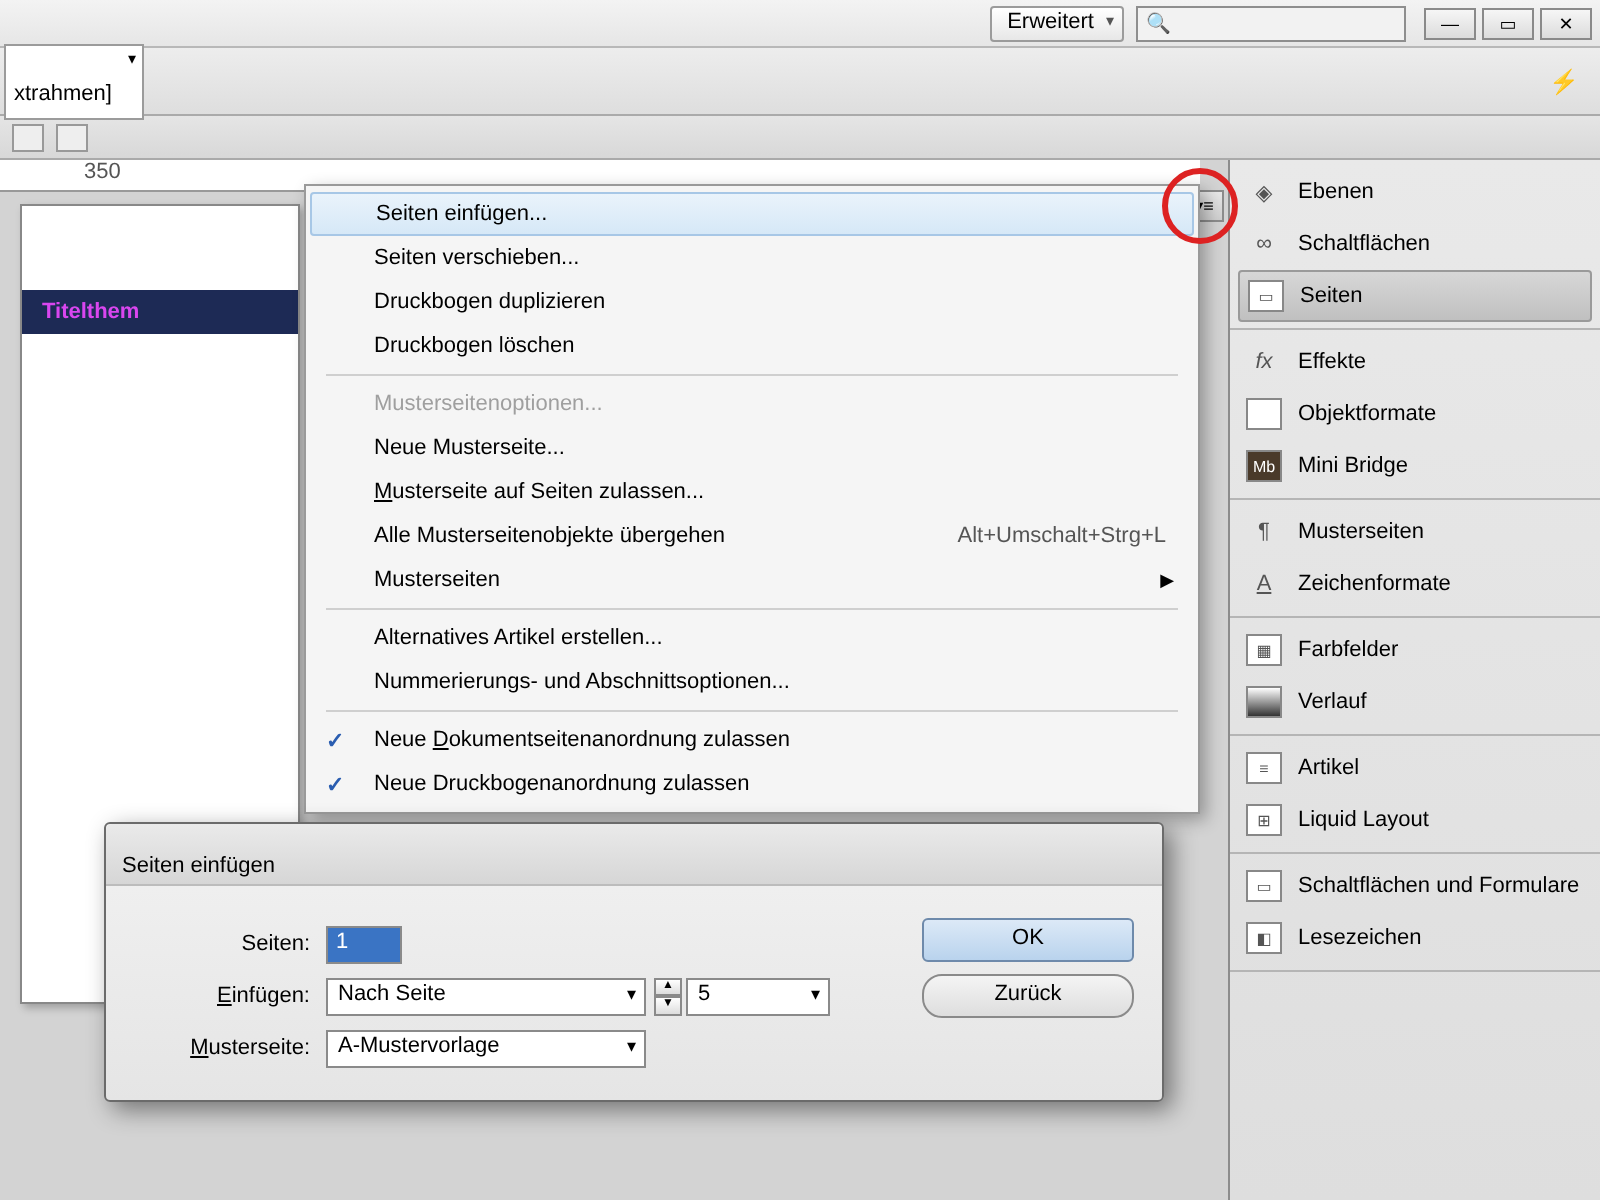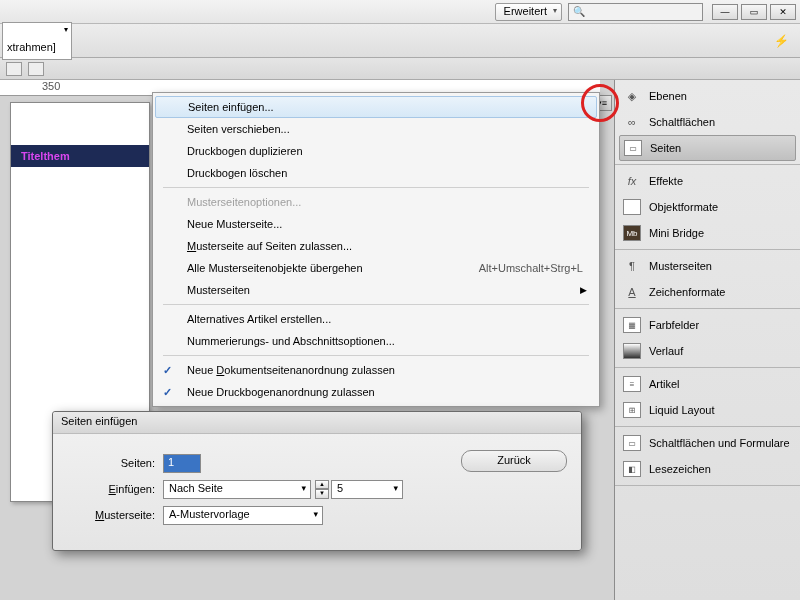--- a/index.html
+++ b/index.html
@@ -42,21 +42,21 @@
 .ctx-sep { height: 1px; background: #cfcfcf; margin: 3px 8px; }
 .ctx-check { position: absolute; left: 8px; color: #2a5db0; font-weight: bold; }
 .ctx-arrow { position: absolute; right: 10px; font-size: 9px; }
 .ctx-short { position: absolute; right: 14px; color: #555; text-align: right; }
 .ctx-item u { text-decoration: underline; }
 
 .flyout-btn { position: absolute; left: 592px; top: 95px; width: 20px; height: 16px; background: linear-gradient(#e8e8e8,#cfcfcf); border: 1px solid #8c8c8c; display: flex; align-items: center; justify-content: center; font-size: 9px; z-index: 40; }
 .red-circ { position: absolute; left: 581px; top: 84px; width: 38px; height: 38px; border: 3px solid #d22; border-radius: 50%; z-index: 60; pointer-events: none; }
 
 .dlg { position: absolute; left: 52px; top: 411px; width: 530px; height: 140px; background: linear-gradient(#f2f2f2,#e5e5e5); border: 1px solid #6b6b6b; box-shadow: 4px 4px 12px rgba(0,0,0,0.45); z-index: 100; border-radius: 3px; }
-.dlg-title { height: 22px; background: linear-gradient(#eaeaea,#d6d6d6); border-bottom: 1px solid #bcbcbc; padding: 3px 8px; border-radius: 3px 3px 0 0; }
+.dlg-title { height: 22px; background: linear-gradient(#eaeaea,#d6d6d6); border-bottom: 1px solid #bcbcbc; padding: 15px 8px; border-radius: 3px 3px 0 0; }
 .dlg-body { padding: 16px 14px; display: flex; }
 .dlg-form { flex: 1; }
 .dlg-row { display: flex; align-items: center; height: 26px; }
 .dlg-label { width: 96px; text-align: right; padding-right: 8px; }
 .dlg-label u { text-decoration: underline; }
 .dlg-inp { height: 19px; border: 1px solid #8a8a8a; background: #fff; padding: 1px 4px; }
 .dlg-inp.sel { background: #3a74c4; color: #fff; width: 38px; }
 .dlg-dd { height: 19px; border: 1px solid #8a8a8a; background: #fff; position: relative; padding: 1px 16px 1px 5px; }
 .dlg-dd::after { content: "▾"; position: absolute; right: 4px; top: 2px; font-size: 9px; }
 .spinner { width: 14px; height: 19px; display: flex; flex-direction: column; margin-left: 4px; }
@@ -232,29 +232,30 @@
 <div class="dlg">
   <div class="dlg-title"><span>Seiten einfügen</span></div>
   <div class="dlg-body">
     <div class="dlg-form">
       <div class="dlg-row">
         <div class="dlg-label"><span>Seiten:</span></div>
         <div class="dlg-inp sel"><span>1</span></div>
       </div>
       <div class="dlg-row">
         <div class="dlg-label"><u>E</u><span>infügen:</span></div>
-        <div class="dlg-dd" style="width:148px"><span>Nach Seite</span></div>
+        <div class="dlg-dd" style="width:160px"><span>Nach Seite</span></div>
         <div class="spinner">
             <div>▲</div>
             <div>▼</div>
           </div>
         <div class="dlg-dd" style="width:72px;margin-left:2px"><span>5</span></div>
       </div>
       <div class="dlg-row">
         <div class="dlg-label"><u>M</u><span>usterseite:</span></div>
         <div class="dlg-dd" style="width:160px"><span>A-Mustervorlage</span></div>
       </div>
     </div>
     <div class="dlg-btns">
+      <div class="dlg-btn"><span>OK</span></div>
       <div class="dlg-btn sec"><span>Zurück</span></div>
     </div>
   </div>
 </div>
 
 </body></html>

